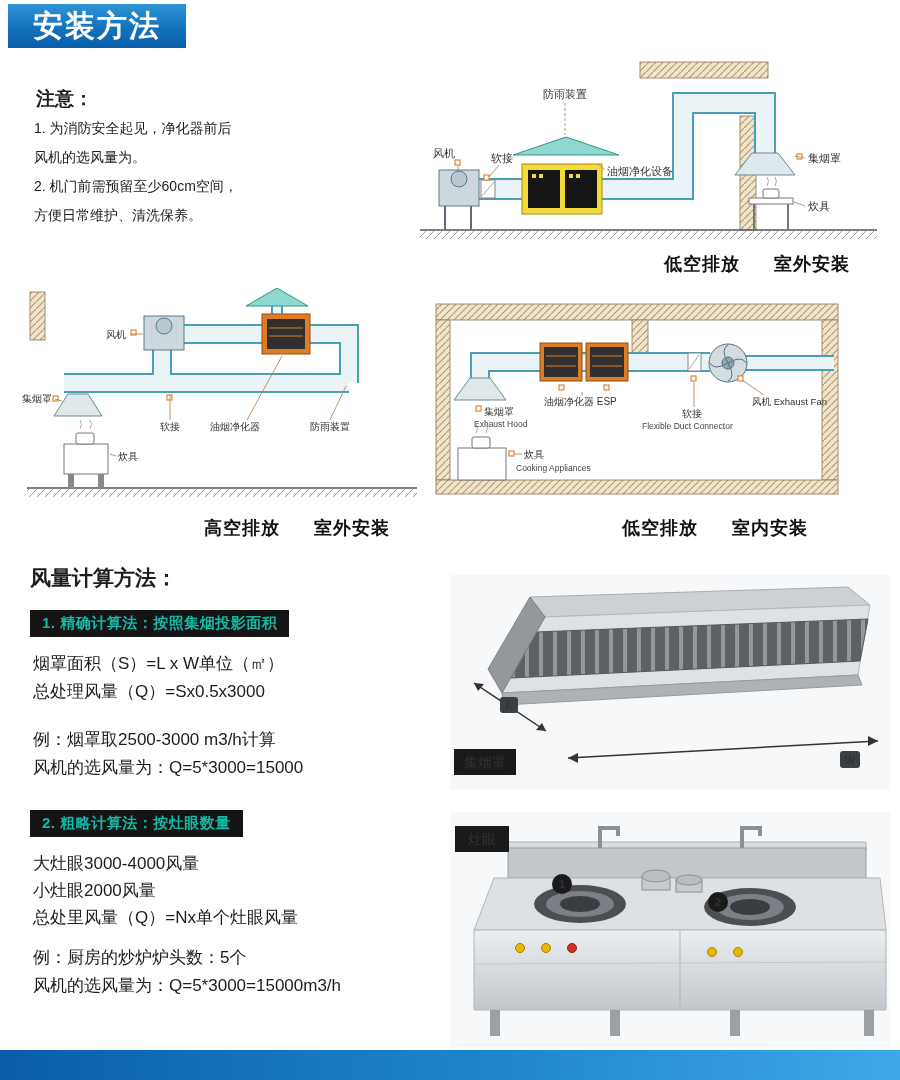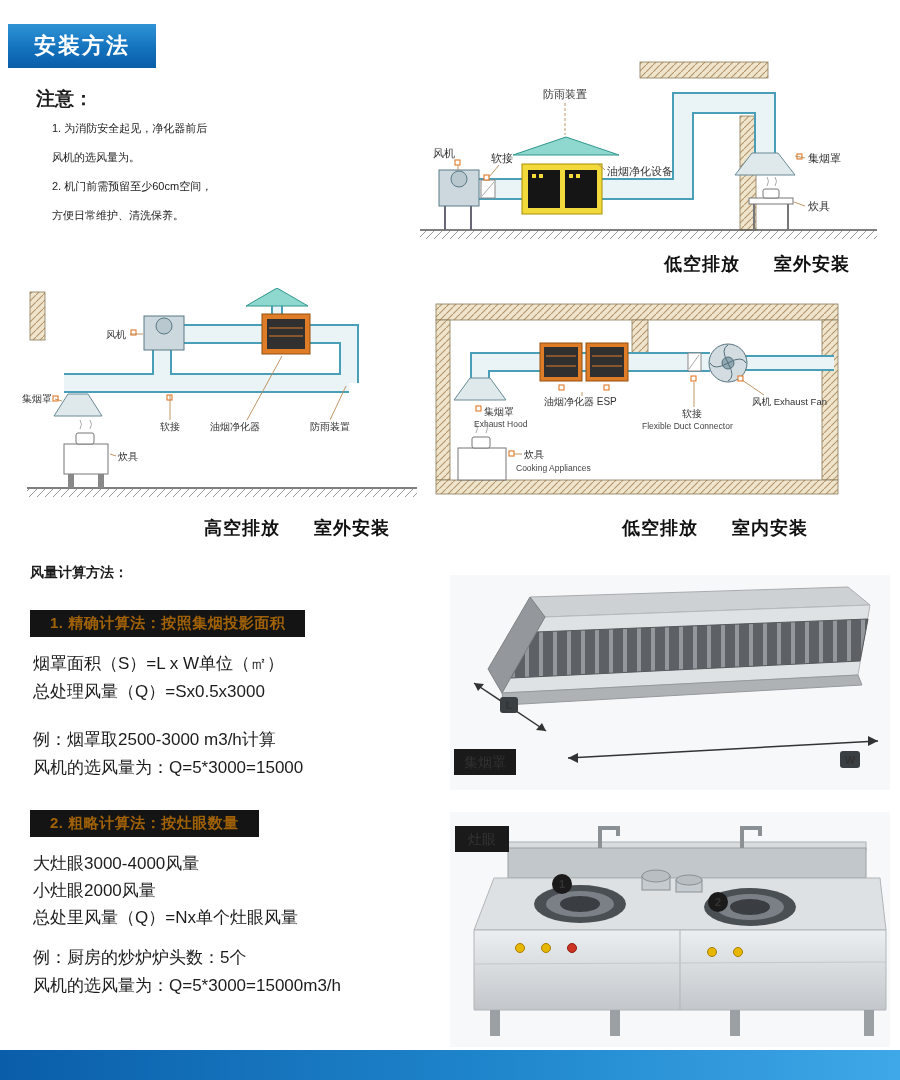--- a/index.html
+++ b/index.html
@@ -1,25 +1,25 @@
 <!DOCTYPE html>
 <html><head>
 <meta charset="utf-8">
 <style>
   *{margin:0;padding:0;box-sizing:border-box}
   html,body{width:900px;height:1080px}
   body{position:relative;background:#fff;font-family:"Liberation Sans","DejaVu Sans",sans-serif;color:#1c1c1c;overflow:hidden}
   .abs{position:absolute}
-  .badge{left:8px;top:24px;width:148px;height:44px;background:linear-gradient(180deg,#2f94d6 0%,#1472bd 55%,#0a5da9 100%);color:#fff;font-size:22px;font-weight:bold;display:flex;align-items:center;justify-content:center;letter-spacing:2px}
+  .badge{left:8px;top:4px;width:178px;height:44px;background:linear-gradient(180deg,#2f94d6 0%,#1472bd 55%,#0a5da9 100%);color:#fff;font-size:30px;font-weight:bold;display:flex;align-items:center;justify-content:center;letter-spacing:2px}
   .notice-title{left:36px;top:86px;font-size:19px;font-weight:bold}
-  .notice-body{left:52px;top:114px;width:360px;font-size:11px;line-height:29px}
+  .notice-body{left:34px;top:114px;width:360px;font-size:14px;line-height:29px}
   .caption{font-size:18px;font-weight:bold;text-align:right;letter-spacing:1px;color:#111}
   .caption .gap{display:inline-block;width:34px}
-  .calc-title{left:30px;top:564px;font-size:14px;font-weight:bold}
-  .black-bar{background:#141414;color:#a16207;font-size:15px;font-weight:bold;padding:4px 20px;display:inline-block;letter-spacing:.5px}
+  .calc-title{left:30px;top:564px;font-size:21px;font-weight:bold}
+  .black-bar{background:#141414;color:#14b8a6;font-size:15px;font-weight:bold;padding:4px 12px;display:inline-block;letter-spacing:.5px}
   .body-text{font-size:17px;line-height:28px}
   .body-text.tight{line-height:27px}
   svg{display:block}
   svg text{font-family:"Liberation Sans","DejaVu Sans",sans-serif;fill:#333}
   .lbl{font-size:11px}
   .lbl10{font-size:10px}
   .lbl-en{font-size:8.5px;fill:#444}
   .sq{fill:#fff;stroke:#e07828;stroke-width:1.1}
   .ld{stroke:#b98a55;stroke-width:.9;fill:none}
   .duct-o{stroke:#4a9fb8;fill:none}

